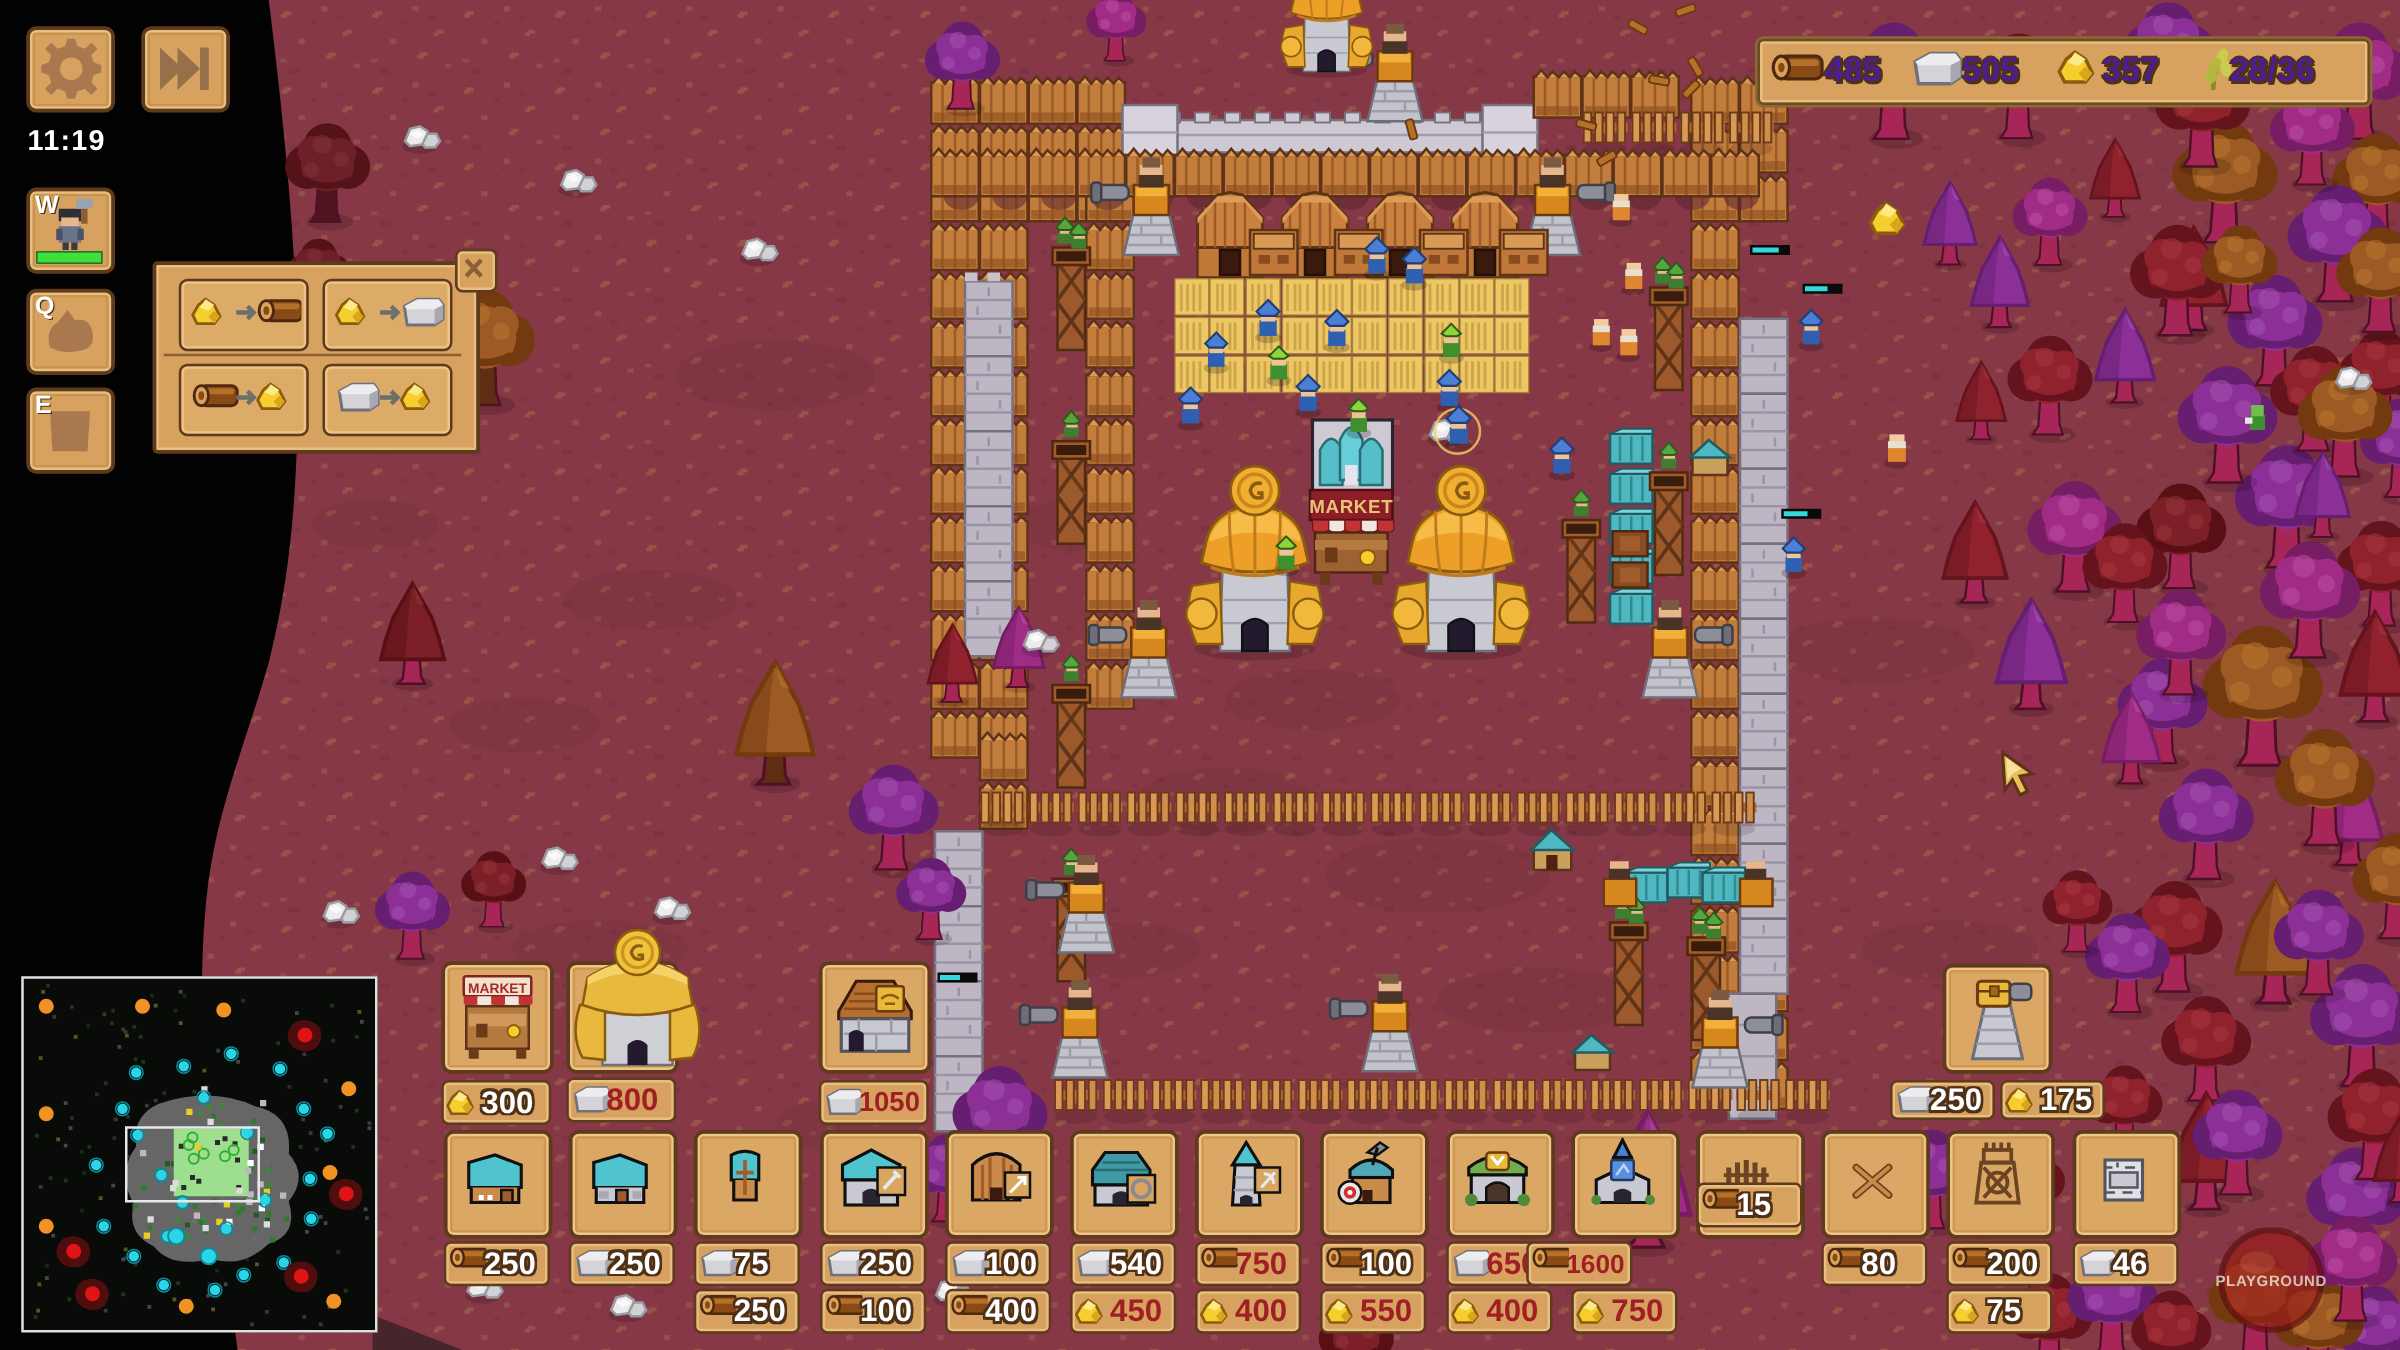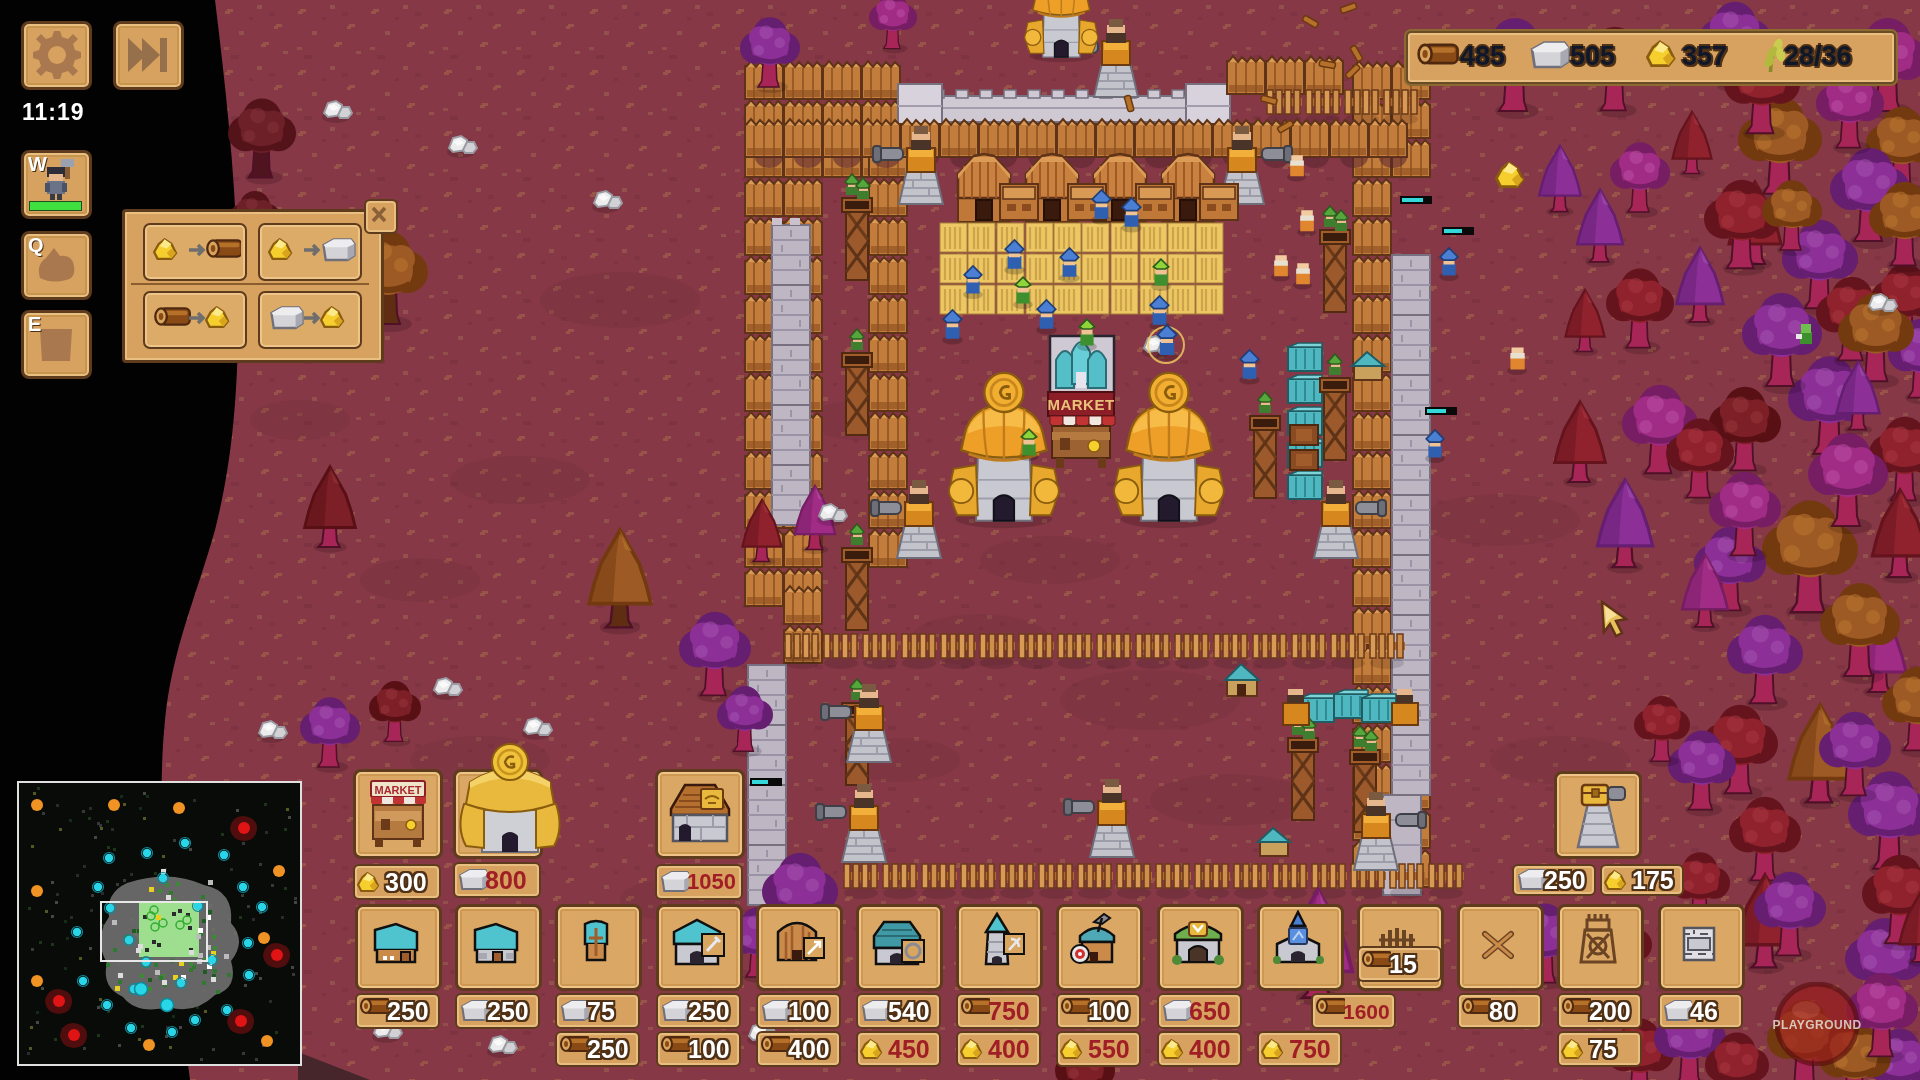--- a/index.html
+++ b/index.html
@@ -2,21 +2,21 @@
 <html><head><meta charset="utf-8">
 <style>
 html,body{margin:0;padding:0;width:1920px;height:1080px;overflow:hidden;background:#000;font-family:"Liberation Sans",sans-serif}
 #stage{position:relative;width:1920px;height:1080px}
 .abs{position:absolute}
 .bx{position:absolute;background:#d7a15f;border:3px solid #5e3b1d;border-radius:8px;box-shadow:inset 0 0 0 2px #e8bf81, inset 0 0 0 4px #c8954f}
 .slot{position:absolute;background:#daa765;border:3px solid #5e3b1d;border-radius:8px;box-shadow:inset 0 0 0 2px #eec488, inset 0 0 0 4px #cc9852}
 .cost{position:absolute;background:#d7a15f;border:2px solid #5e3b1d;border-radius:6px;box-shadow:inset 0 0 0 2px #e8bf81;display:flex;align-items:center}
 .num{font-weight:bold;font-size:25px;letter-spacing:0px;color:#fff;text-shadow:2px 0 #4f3117,-2px 0 #4f3117,0 2px #4f3117,0 -2px #4f3117,2px 2px #4f3117,-2px -2px #4f3117,2px -2px #4f3117,-2px 2px #4f3117;line-height:1}
 .numr{font-weight:bold;font-size:25px;color:#a01e25;text-shadow:1px 1px #d7a15f;line-height:1}
-.rnum{font-weight:bold;font-size:27px;color:#0f172a;text-shadow:2px 0 #4f3117,-2px 0 #4f3117,0 2px #4f3117,0 -2px #4f3117,2px 2px #4f3117;line-height:1}
+.rnum{font-weight:bold;font-size:27px;color:#4c1d95;text-shadow:2px 0 #4f3117,-2px 0 #4f3117,0 2px #4f3117,0 -2px #4f3117,2px 2px #4f3117;line-height:1}
 </style></head><body>
 <div id="stage">
 <svg id="world" class="abs" width="1920" height="1080" viewBox="0 0 1920 1080" style="left:0;top:0">
       <defs>
 <pattern id="speck" width="73" height="61" patternUnits="userSpaceOnUse">
  <rect width="73" height="61" fill="#863846"></rect>
  <path d="M8 9 h6 v3 h-3 v2 h-5 v-3 h2 Z" fill="#99544a"></path>
  <path d="M38 5 h5 v4 h-5 Z" fill="#93504c"></path>
  <path d="M57 24 h6 v3 h-4 v2 h-4 v-3 h2 Z" fill="#99544a"></path>
  <path d="M20 31 h5 v4 h-5 Z" fill="#93504c"></path>
@@ -2820,21 +2820,21 @@
 
 <div class="cost" style="left:1157px;top:993px;width:81px;height:32px">
       <svg width="30" height="26" viewBox="0 0 30 26" style="margin-left:2px;flex:none">
         <g transform="translate(0,1) scale(1.05)">
           <use href="#stoneblk"></use>
         </g>
       </svg>
       <span class="numr" style="font-size:25px;margin-left:-2px">650</span>
     </div>
 
-<div class="cost" style="left:1311px;top:993px;width:81px;height:32px">
+<div class="cost" style="left:1221px;top:993px;width:81px;height:32px">
       <svg width="30" height="26" viewBox="0 0 30 26" style="margin-left:2px;flex:none">
         <g transform="translate(0,-2) scale(1.0)">
           <use href="#log"></use>
         </g>
       </svg>
       <span class="numr" style="font-size:21px;margin-left:-2px">1600</span>
     </div>
 
 <div class="cost" style="left:1357px;top:946px;width:81px;height:32px">
       <svg width="30" height="26" viewBox="0 0 30 26" style="margin-left:2px;flex:none">

